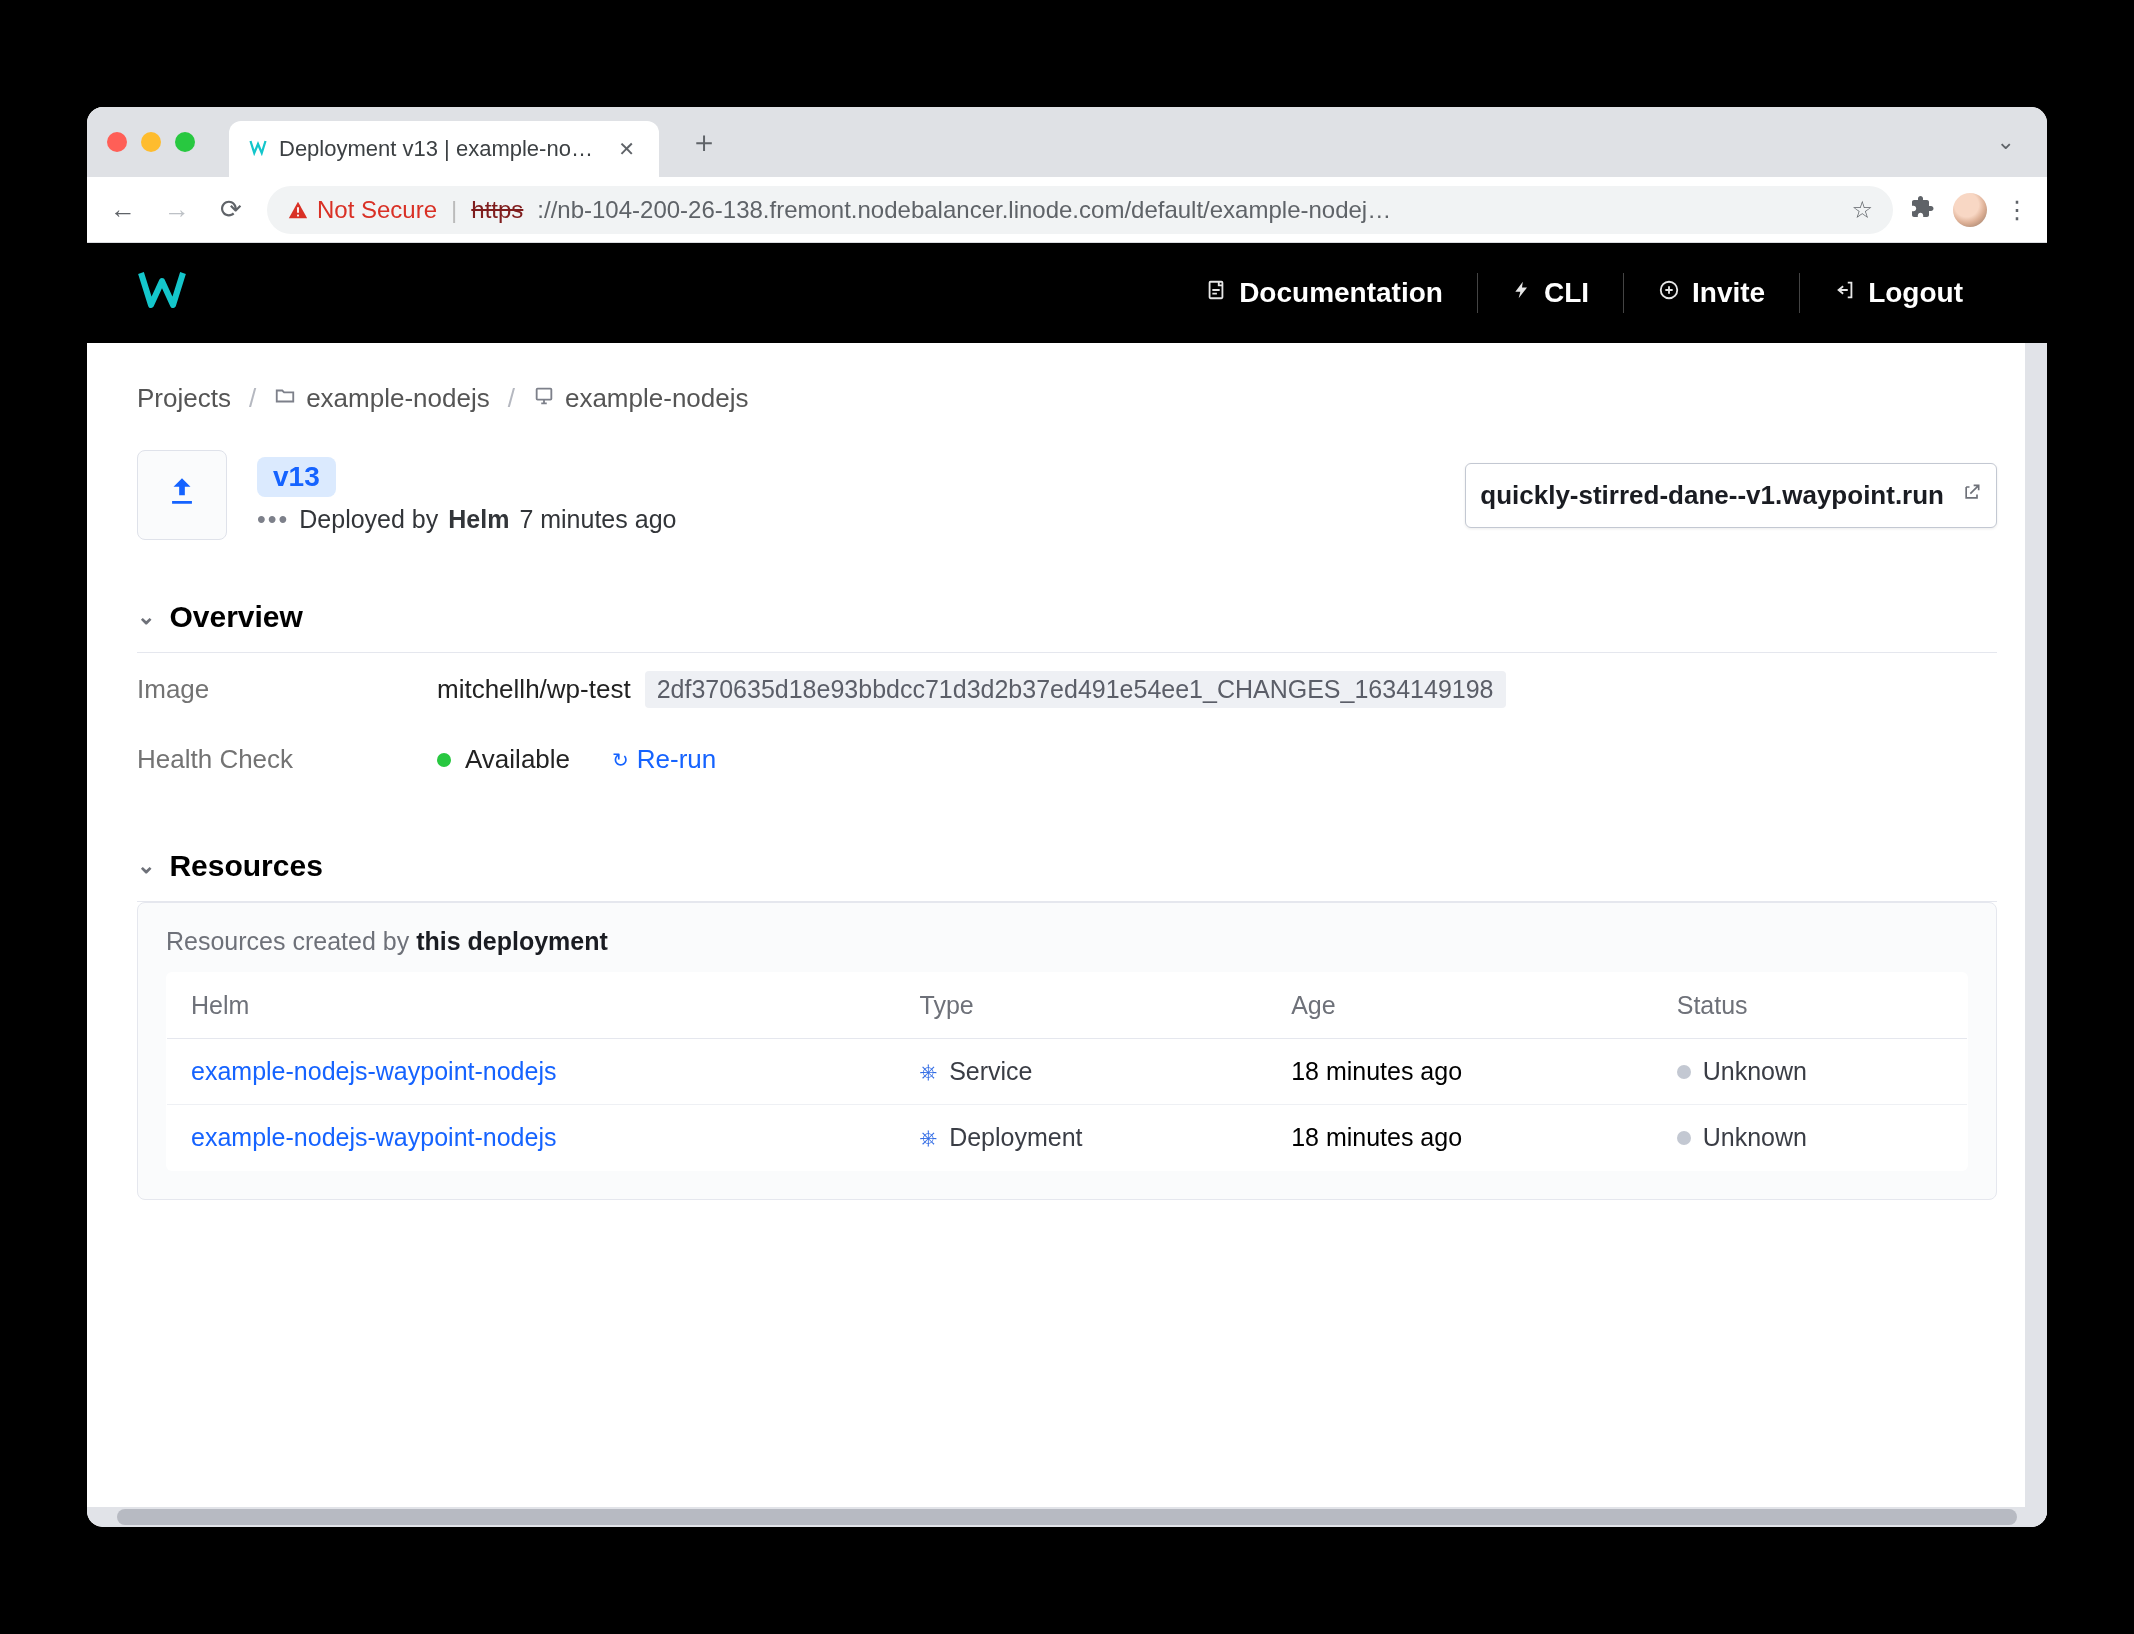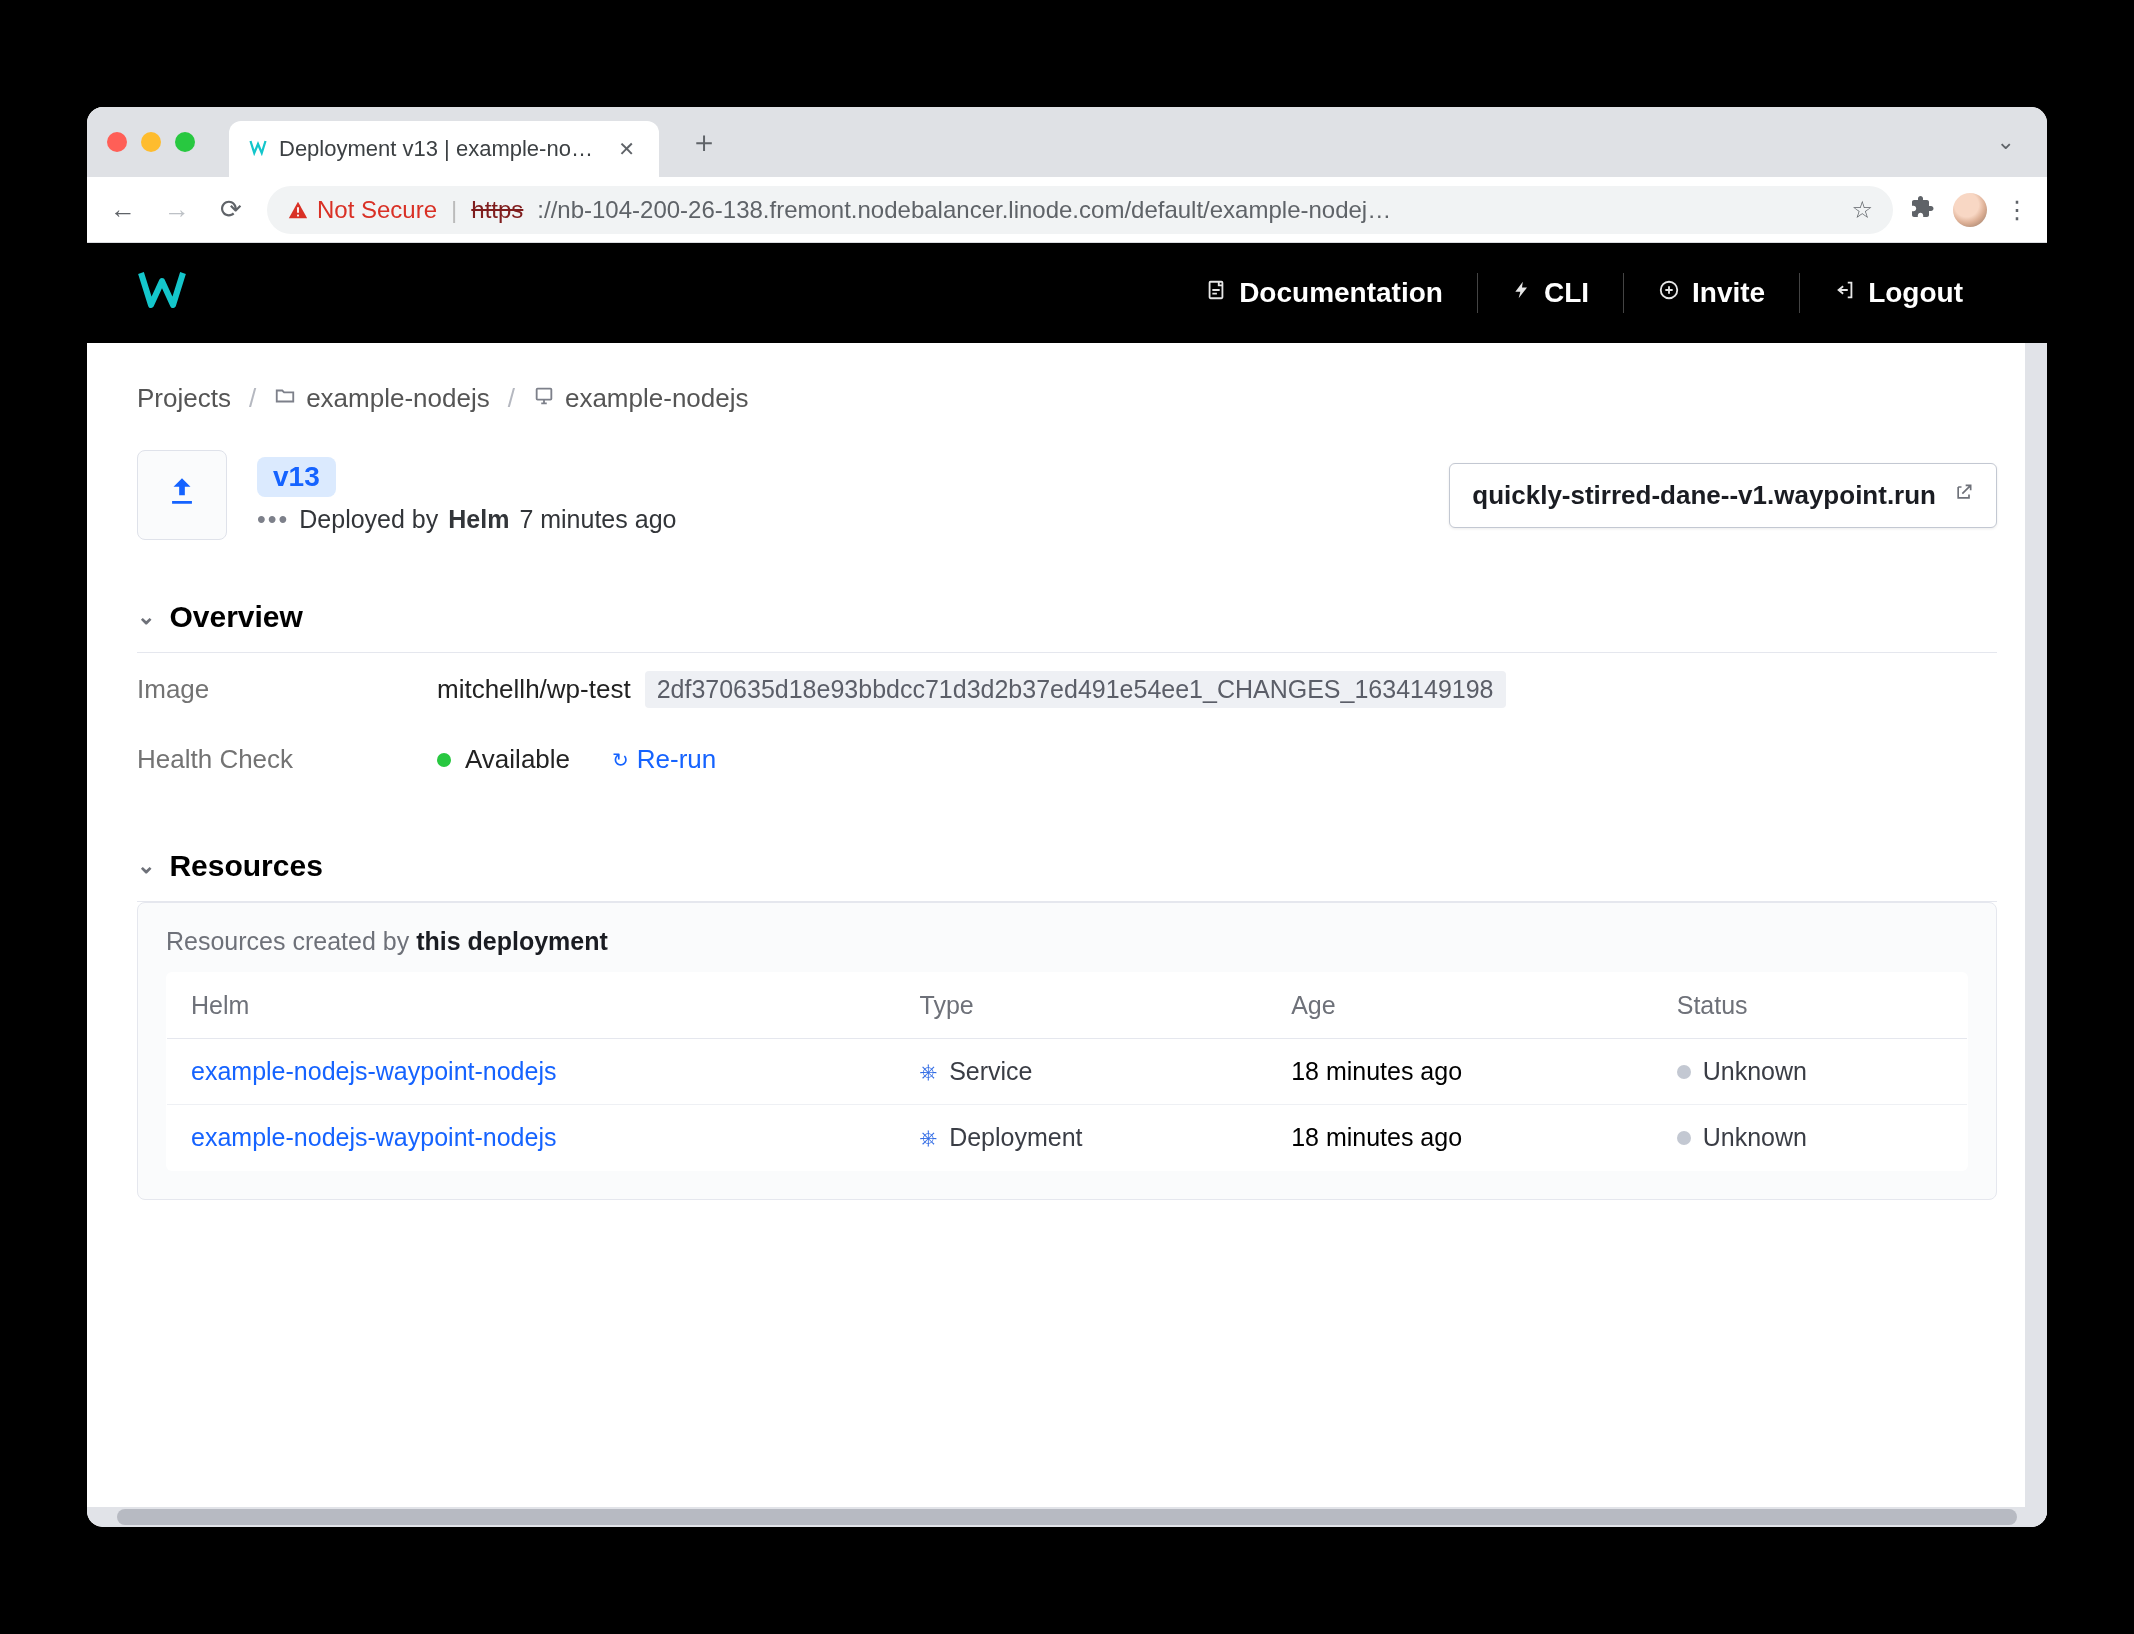--- a/index.html
+++ b/index.html
@@ -127,21 +127,21 @@
   .version-pill {
     display:inline-block; background:#dbeafe; color:#1563ff; font-weight:700;
     font-size:28px; padding:4px 16px; border-radius:8px; margin-bottom:8px;
   }
   .dep-sub { font-size:25px; color:#323539; display:flex; align-items:center; gap:10px;}
   .dep-sub .dots { color:#7d808a; letter-spacing:2px; }
   .dep-sub strong { font-weight:700; }
   .dep-spacer { flex:1; }
   .url-chip {
     border:1px solid #c3c8d2; background:#fff; border-radius:6px;
-    padding: 16px 22px; font-size:26px; font-weight:600; color:#1a1c22;
+    padding: 16px 14px; font-size:26px; font-weight:600; color:#1a1c22;
     display:flex; align-items:center; gap:18px; cursor:pointer;
     box-shadow: 0 1px 3px rgba(0,0,0,0.08);
   }
   .ext-ic { color:#6e7179; font-size:22px; }
   .release-btn {
     background:#1563ff; color:#fff; border:1px solid #0f4fd6; border-radius:6px;
     padding: 16px 26px; font-size:28px; font-weight:700; cursor:pointer;
     display:flex; align-items:center; gap:14px;
   }
   .release-btn .ic { font-size:24px; }

